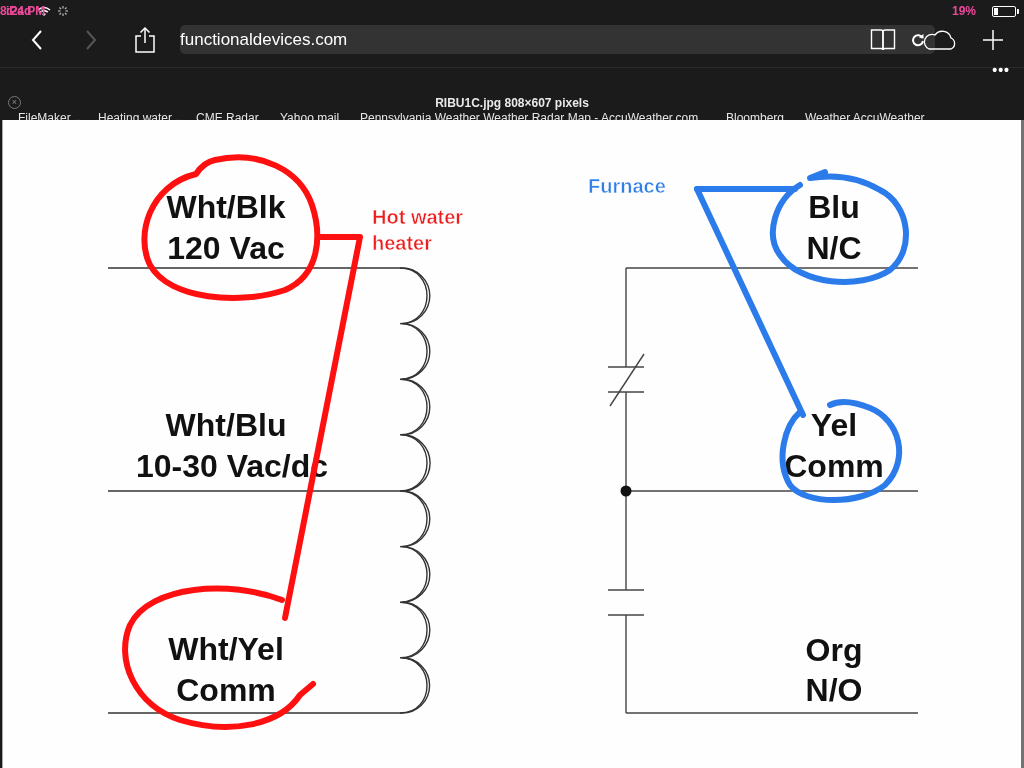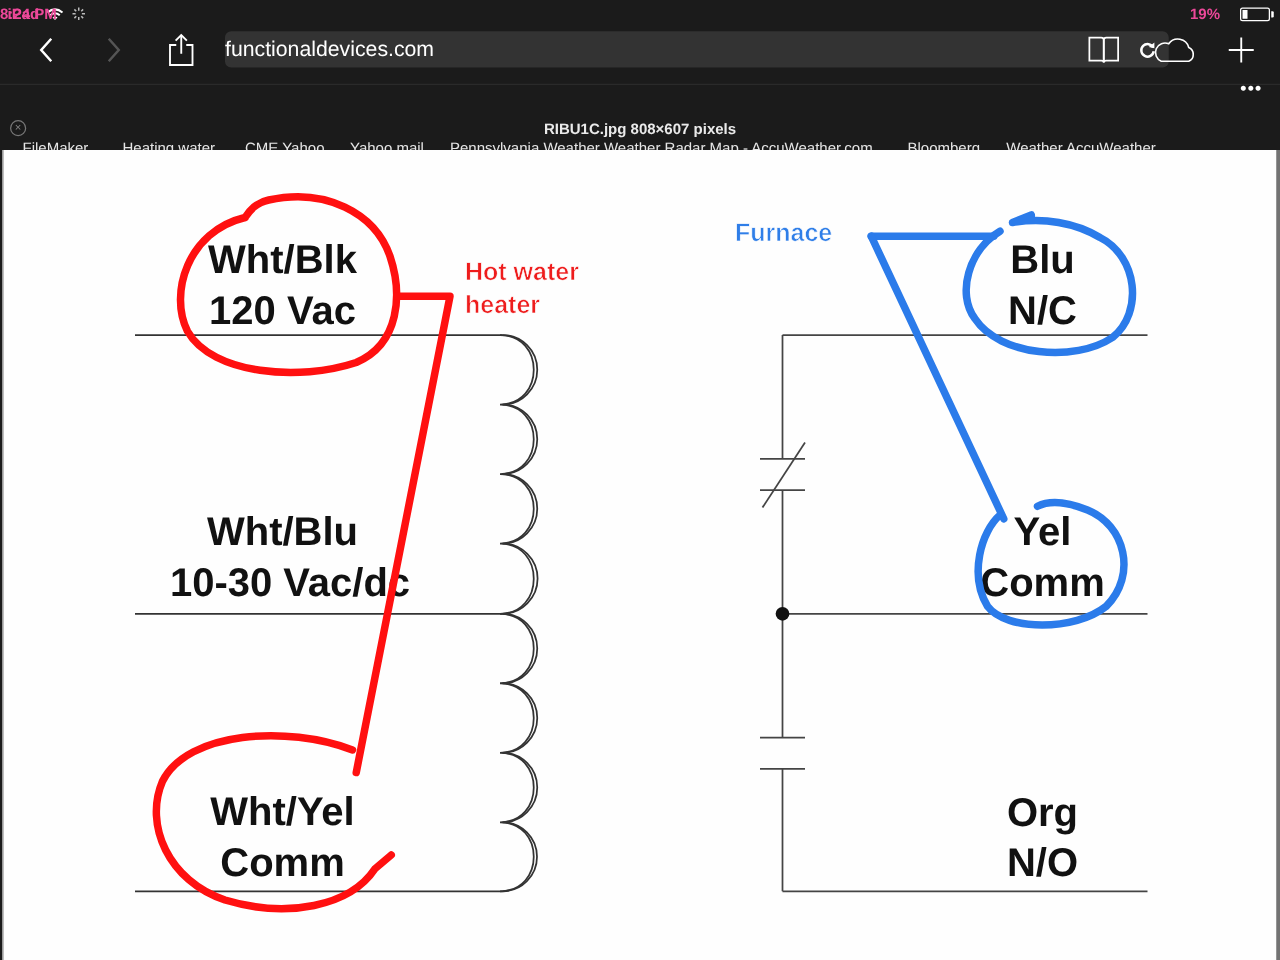--- a/index.html
+++ b/index.html
@@ -127,21 +127,21 @@
 
 <div class="topline"></div>
 
 <div class="bookmarks">
   <div class="bm" style="left:18px">
     <span>FileMaker</span><span class="chev">⌄</span>
   </div>
   <div class="bm" style="left:98px">
     <span>Heating water</span><span class="chev">⌄</span>
   </div>
-  <div class="bm" style="left:196px">CME Yahoo</div>
+  <div class="bm" style="left:196px">CME Radar</div>
   <div class="bm" style="left:280px">Yahoo mail</div>
   <div class="bm" style="left:360px">Pennsylvania Weather Weather Radar Map - AccuWeather.com</div>
   <div class="bm" style="left:726px">Bloomberg</div>
   <div class="bm" style="left:805px">Weather AccuWeather</div>
   <div class="more">•••</div>
 </div>
 
 <div class="tab-title">
   <div class="close">×</div>
   <div class="title">RIBU1C.jpg 808×607 pixels</div>

